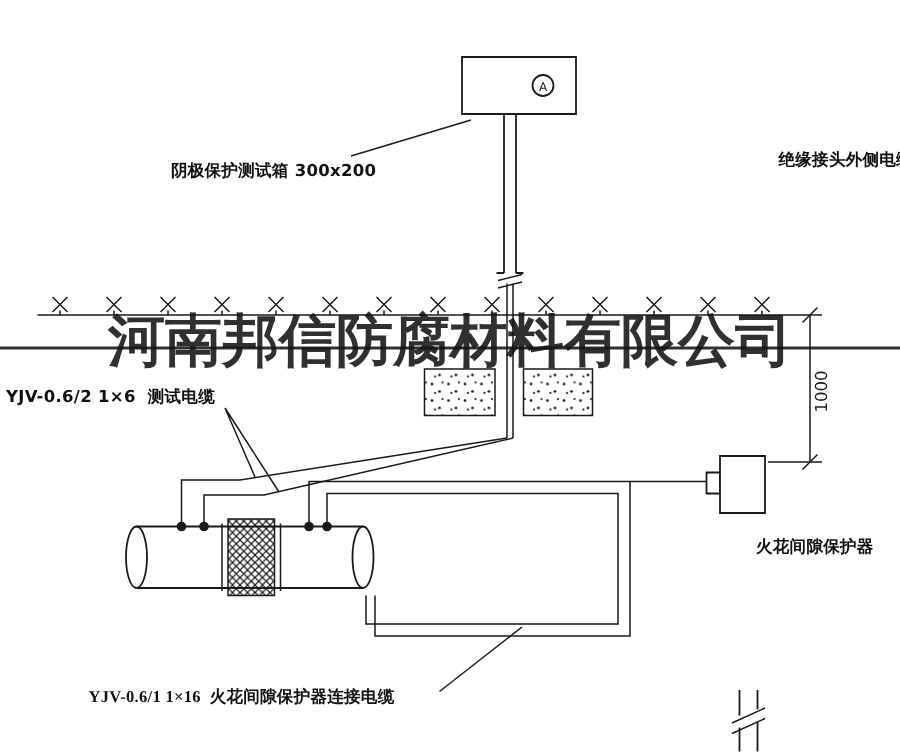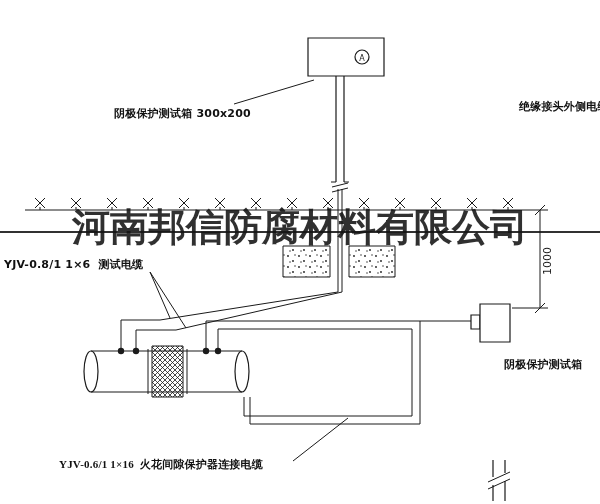--- a/index.html
+++ b/index.html
@@ -131,20 +131,20 @@
     <path d="M493,460 L493,477 M505,460 L505,473"></path>
     <path d="M488,482 L510,472 M488,489 L510,479" stroke-width="1"></path>
     <path d="M493,485 L493,501 M505,481 L505,501"></path>
   </g>
 </svg>
 
 <div class="label" style="left:114px; top:85px;margin-top:21px;">阴极保护测试箱 300x200</div>
 
 <div class="label" style="left:519px; top:99px;">绝缘接头外侧电缆</div>
 
-<div class="label" style="left:4px; top:257px;">YJV-0.8/1 1×6  测试电缆</div>
+<div class="label" style="left:4px; top:257px;">YJV-0.6/2 1×6  测试电缆</div>
 
-<div class="label" style="left:504px; top:357px;">阴极保护测试箱</div>
+<div class="label" style="left:504px; top:357px;">火花间隙保护器</div>
 
 <div class="label" style="left:59px; top:457px;font-family:Liberation Serif, serif;">YJV-0.6/1 1×16  火花间隙保护器连接电缆</div>
 
 <div class="strike"></div>
 <div class="watermark">河南邦信防腐材料有限公司</div>
 
 </body></html>

